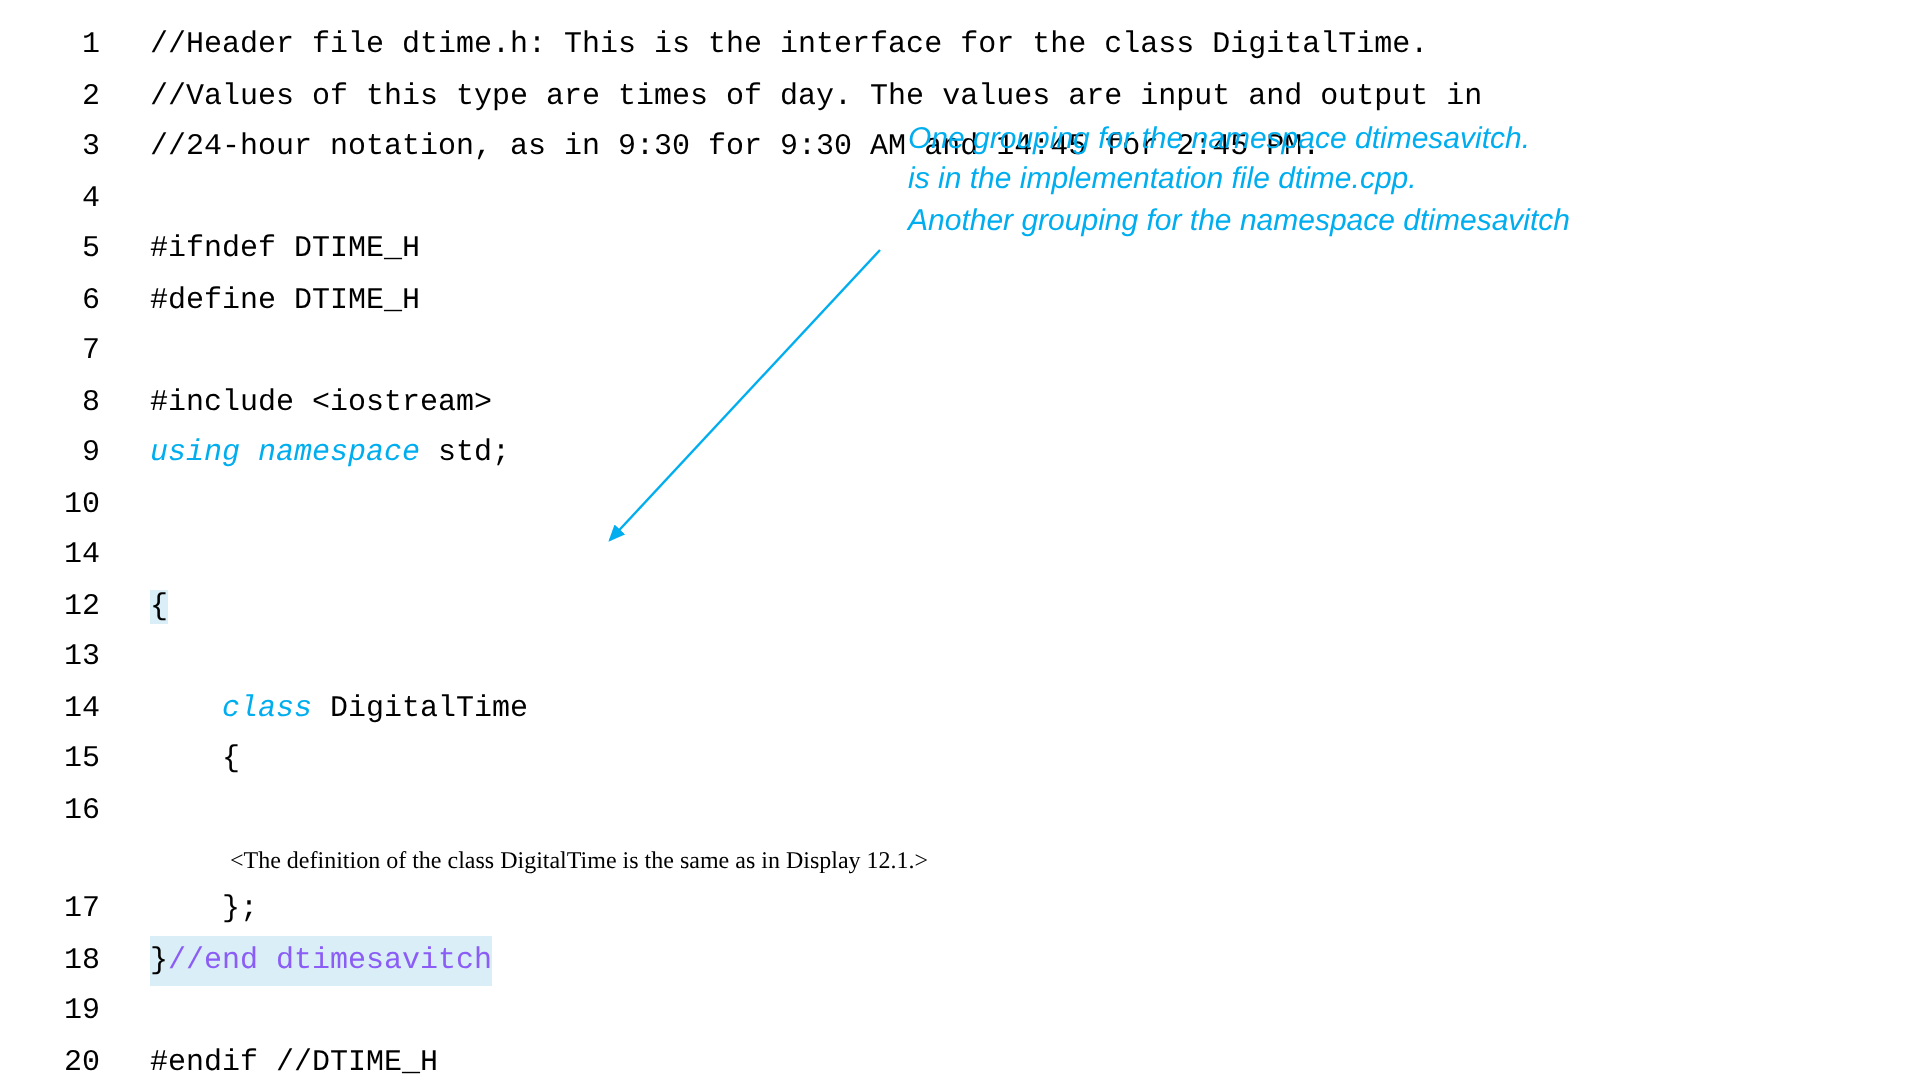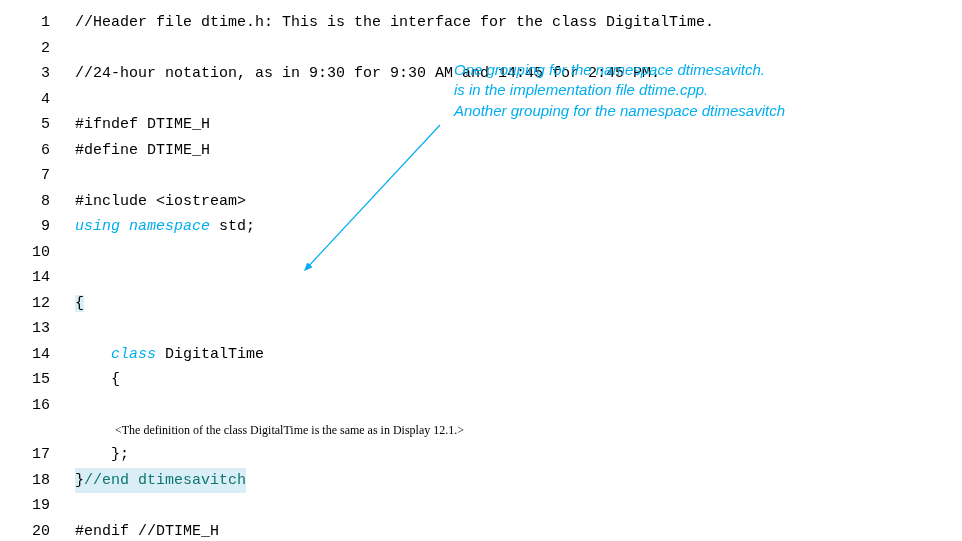--- a/index.html
+++ b/index.html
@@ -31,21 +31,21 @@
     font-family: "Courier New", Courier, monospace;
   }
   .comment {
   }
   .kw {
     color: #00aeef;
     font-style: italic;
     margin-top: 16px;
   }
   .bluetxt {
-    color: #0f766e;
+    color: #8b5cf6;
   }
   .hl {
     background: #d9eef7;
   }
   .annot {
     position: absolute;
     top: 60px;
     left: 454px;
     color: #00aeef;
     font-style: italic;
@@ -71,20 +71,21 @@
 <body>
 
 <div class="code-container">
 
   <div class="line">
     <span class="lineno">1</span>
     <span class="code comment">//Header file dtime.h: This is the interface for the class DigitalTime.</span>
   </div>
   <div class="line">
     <span class="lineno">2</span>
+    <span class="code comment">//Values of this type are times of day. The values are input and output in</span>
   </div>
   <div class="line">
     <span class="lineno">3</span>
     <span class="code comment">//24-hour notation, as in 9:30 for 9:30 AM and 14:45 for 2:45 PM.</span>
   </div>
   <div class="line">
     <span class="lineno">4</span>
     <span class="code"></span>
   </div>
   <div class="line">

